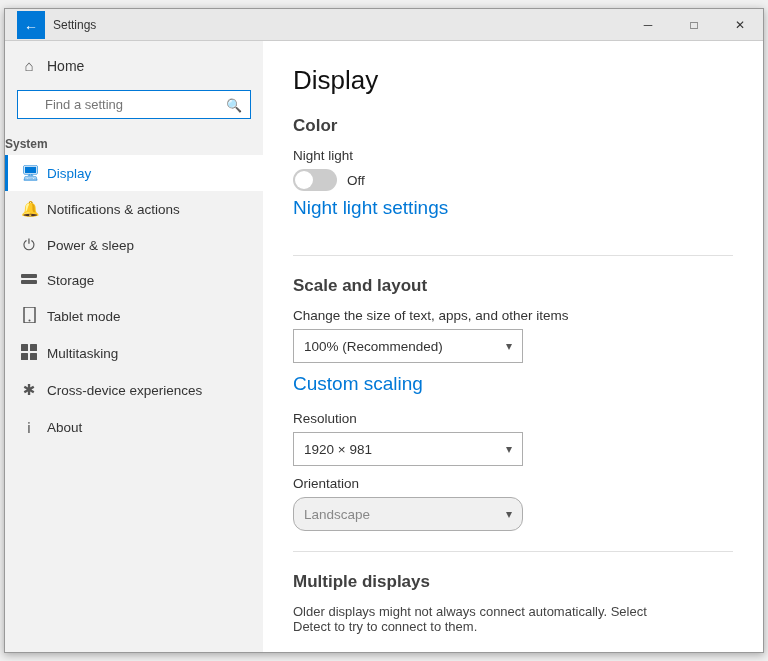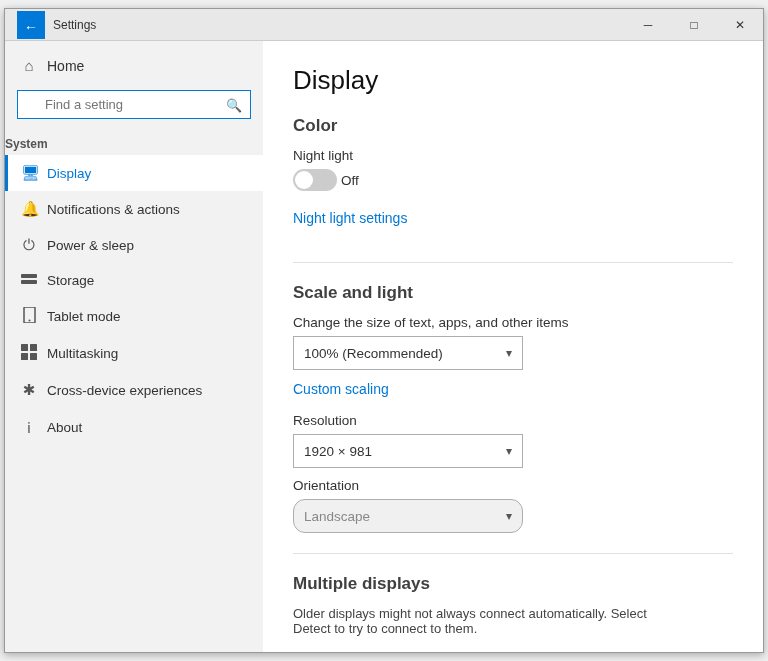--- a/index.html
+++ b/index.html
@@ -159,22 +159,22 @@
       margin-bottom: 12px;
     }
     .label-text {
       font-size: 13.5px;
       color: #333;
       margin-bottom: 6px;
     }
     .toggle-row {
       display: flex;
       align-items: center;
-      gap: 4px;
-      margin-bottom: 18px;
+      gap: 10px;
+      margin-bottom: 6px;
     }
     .toggle {
       width: 44px;
       height: 22px;
       background: #ccc;
       border-radius: 11px;
       position: relative;
       cursor: pointer;
     }
     .toggle-thumb {
@@ -186,21 +186,21 @@
       top: 2px;
       left: 2px;
       transition: left 0.2s;
     }
     .toggle-label {
       font-size: 13.5px;
       color: #333;
     }
     .link-text {
       color: #0078d7;
-      font-size: 14px;
+      font-size: 19px;
       cursor: pointer;
       text-decoration: none;
       margin-bottom: 16px;
       display: inline-block;
     }
     .dropdown {
       width: 230px;
       height: 34px;
       border: 1px solid #adadad;
       background: white;
@@ -336,21 +336,21 @@
         <div class="toggle">
           <div class="toggle-thumb"></div>
         </div>
         <span class="toggle-label">Off</span>
       </div>
       <a class="link-text" href="#">Night light settings</a>
 
       <hr class="section-divider">
 
       
-      <div class="section-title">Scale and light</div>
+      <div class="section-title">Scale and layout</div>
       <div class="label-text">Change the size of text, apps, and other items</div>
       <div class="dropdown">
         <span>100% (Recommended)</span>
         <span class="dropdown-arrow">▾</span>
       </div>
       <a class="link-text" href="#">Custom scaling</a>
 
       <div class="label-text">Resolution</div>
       <div class="dropdown">
         <span>1920 × 981</span>

